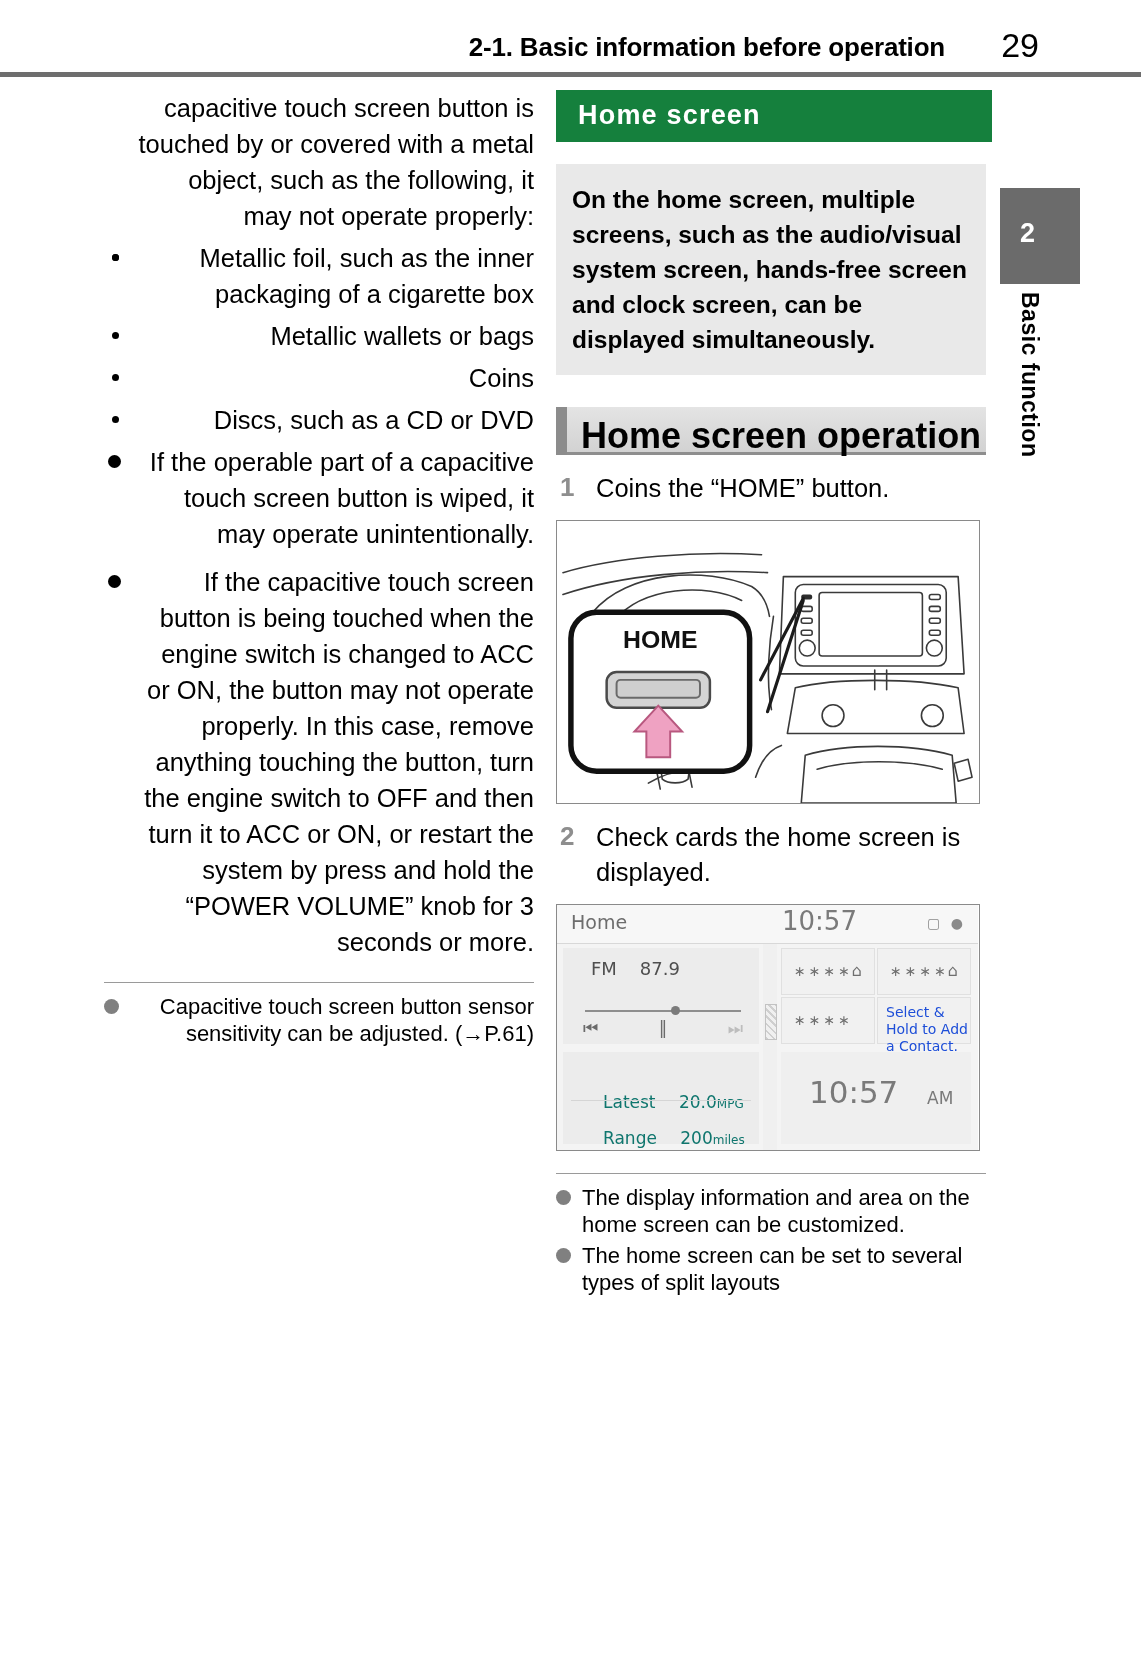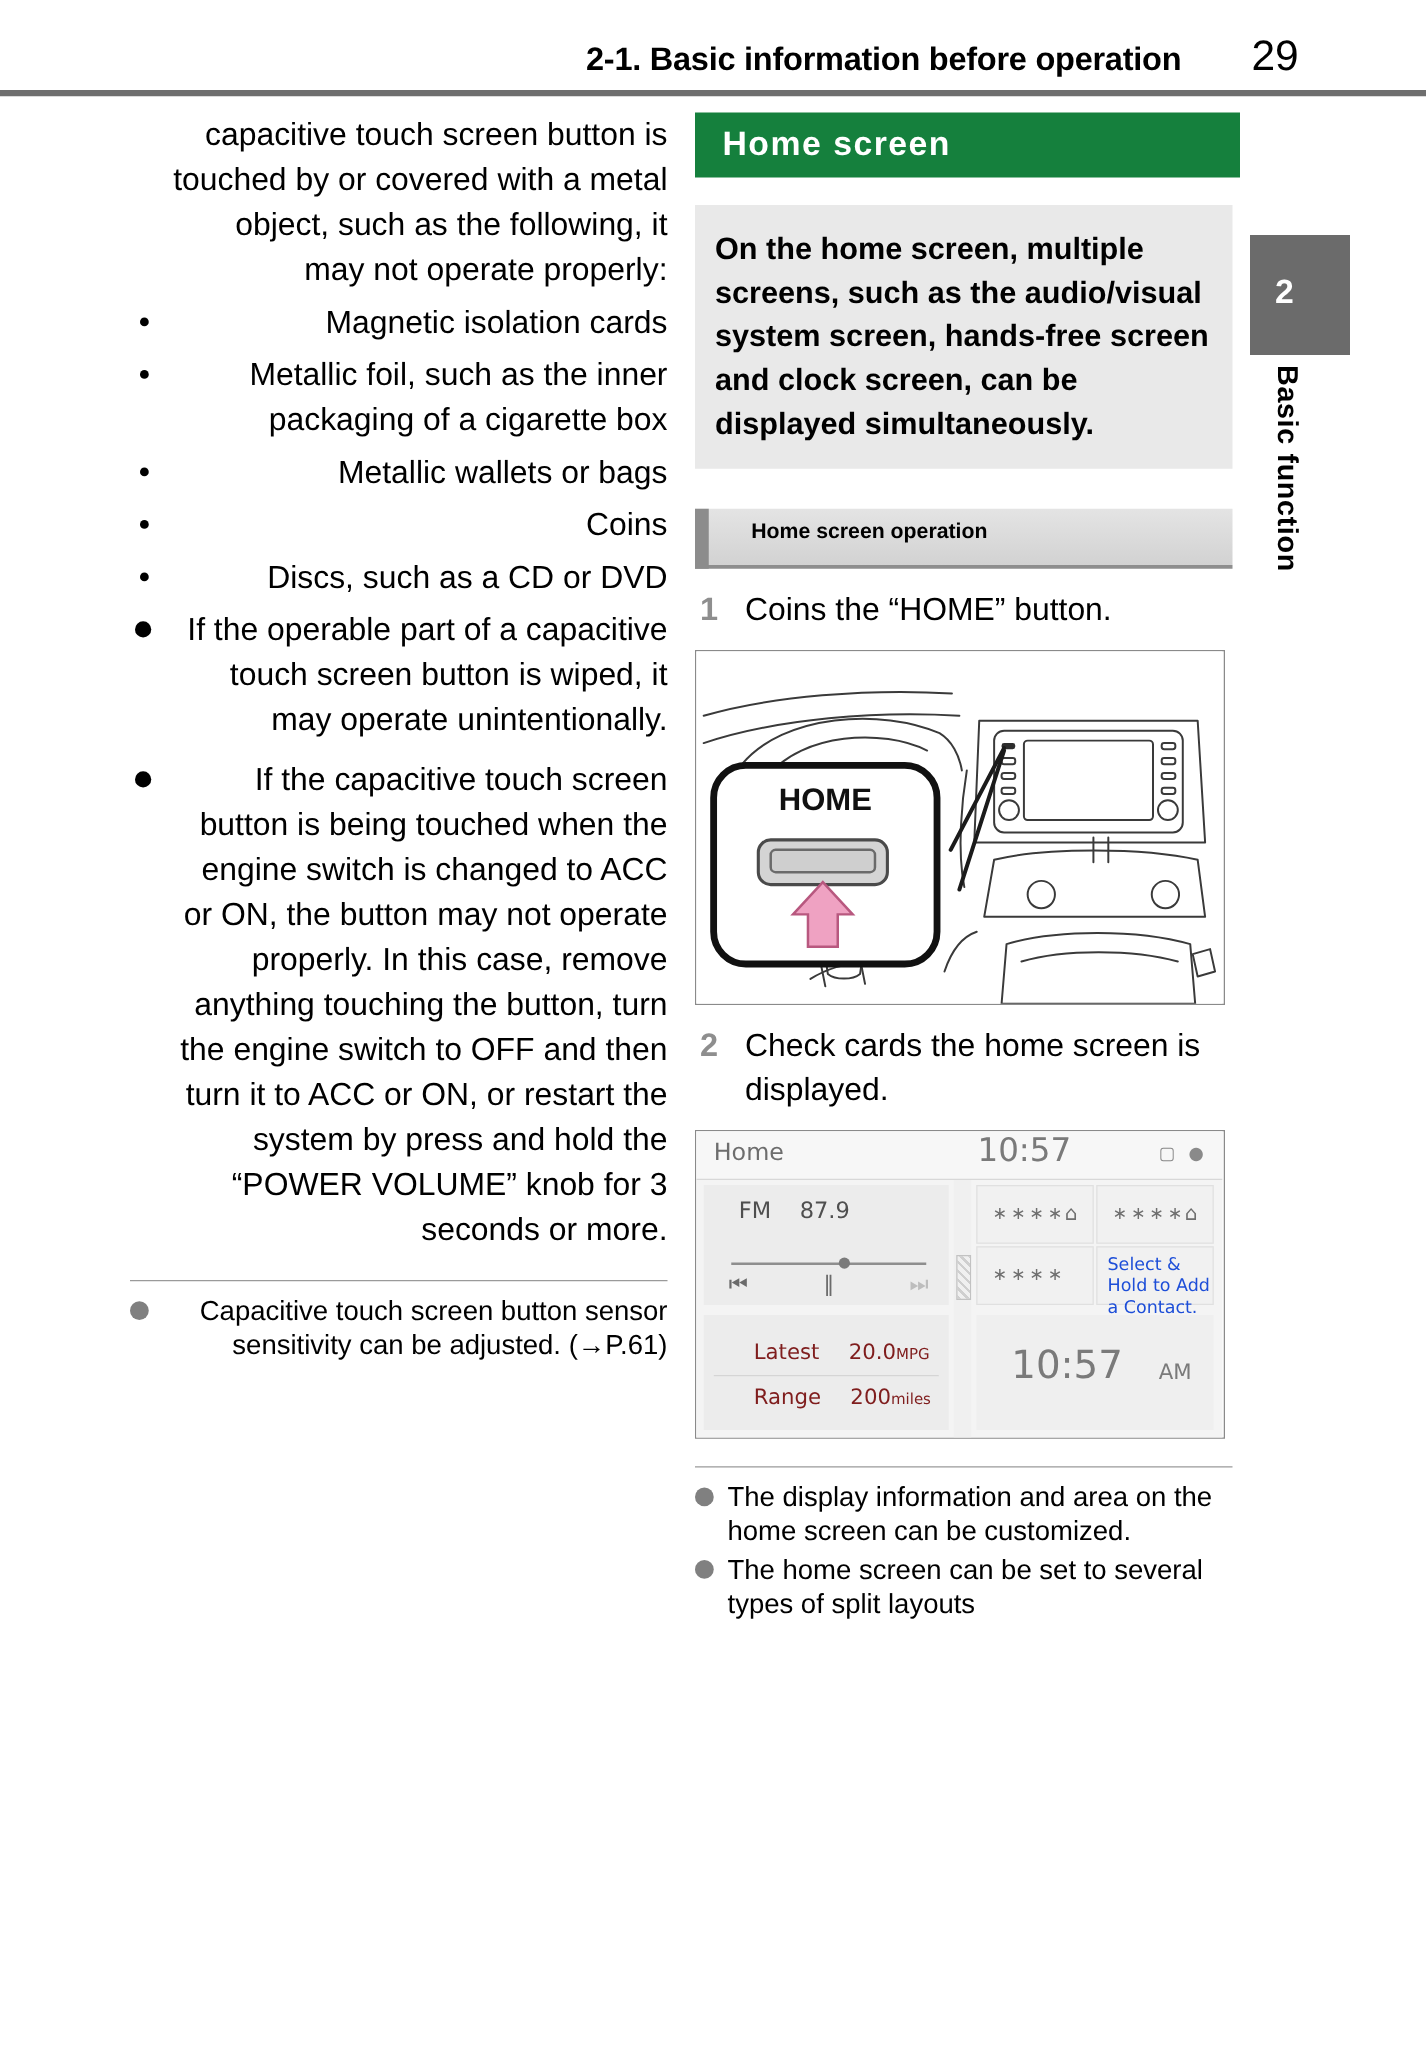--- a/index.html
+++ b/index.html
@@ -185,23 +185,22 @@
     position: absolute;
     left: 0; top: 0;
     width: 11px;
     height: 48px;
     background: #8c8c8c;
   }
   .subsection-bar .txt {
     position: absolute;
     left: 25px;
     top: 8px;
-    font-size: 17px;
+    font-size: 36px;
     font-weight: bold;
-    margin-left: 20px;
   }
 
   .step-row {
     position: relative;
     padding-left: 40px;
     font-size: 25.5px;
     line-height: 35px;
     margin-top: 16px;
   }
   .step-row .num {
@@ -289,21 +288,22 @@
   .hs-mpg {
     position: absolute;
     left: 6px; top: 108px;
     width: 196px;
     height: 92px;
     background: #ececec;
   }
   .hs-mpg .row {
     position: absolute;
     font-size: 17px;
-    color: #7f1d1d;
+    color: #0f766e;
+    margin-top: 20px;
   }
   .hs-mpg .r1 { left: 40px; top: 20px; }
   .hs-mpg .r2 { left: 40px; top: 56px; }
   .hs-mpg .val { margin-left: 18px; }
   .hs-mpg .unit { font-size: 12px; }
   .hs-mpg .divline {
     position: absolute; left: 8px; top: 48px; width: 180px;
     height: 1px; background: #d5d5d5;
   }
 
@@ -389,21 +389,20 @@
   <span class="side-tab-num">2</span>
 </div>
 <div class="side-tab-label">Basic function</div>
 
 <div class="col-left">
 
   <p class="body-par">capacitive touch screen button is touched by or covered with a metal object, such as the following, it may not operate properly:</p>
 
   <div class="bullet-row">
     <span class="dot-small"></span>
-    <span>Magnetic isolation cards</span>
   </div>
   <div class="bullet-row">
     <span class="dot-small"></span>
     <span>Metallic foil, such as the inner packaging of a cigarette box</span>
   </div>
   <div class="bullet-row">
     <span class="dot-small"></span>
     <span>Metallic wallets or bags</span>
   </div>
   <div class="bullet-row">

